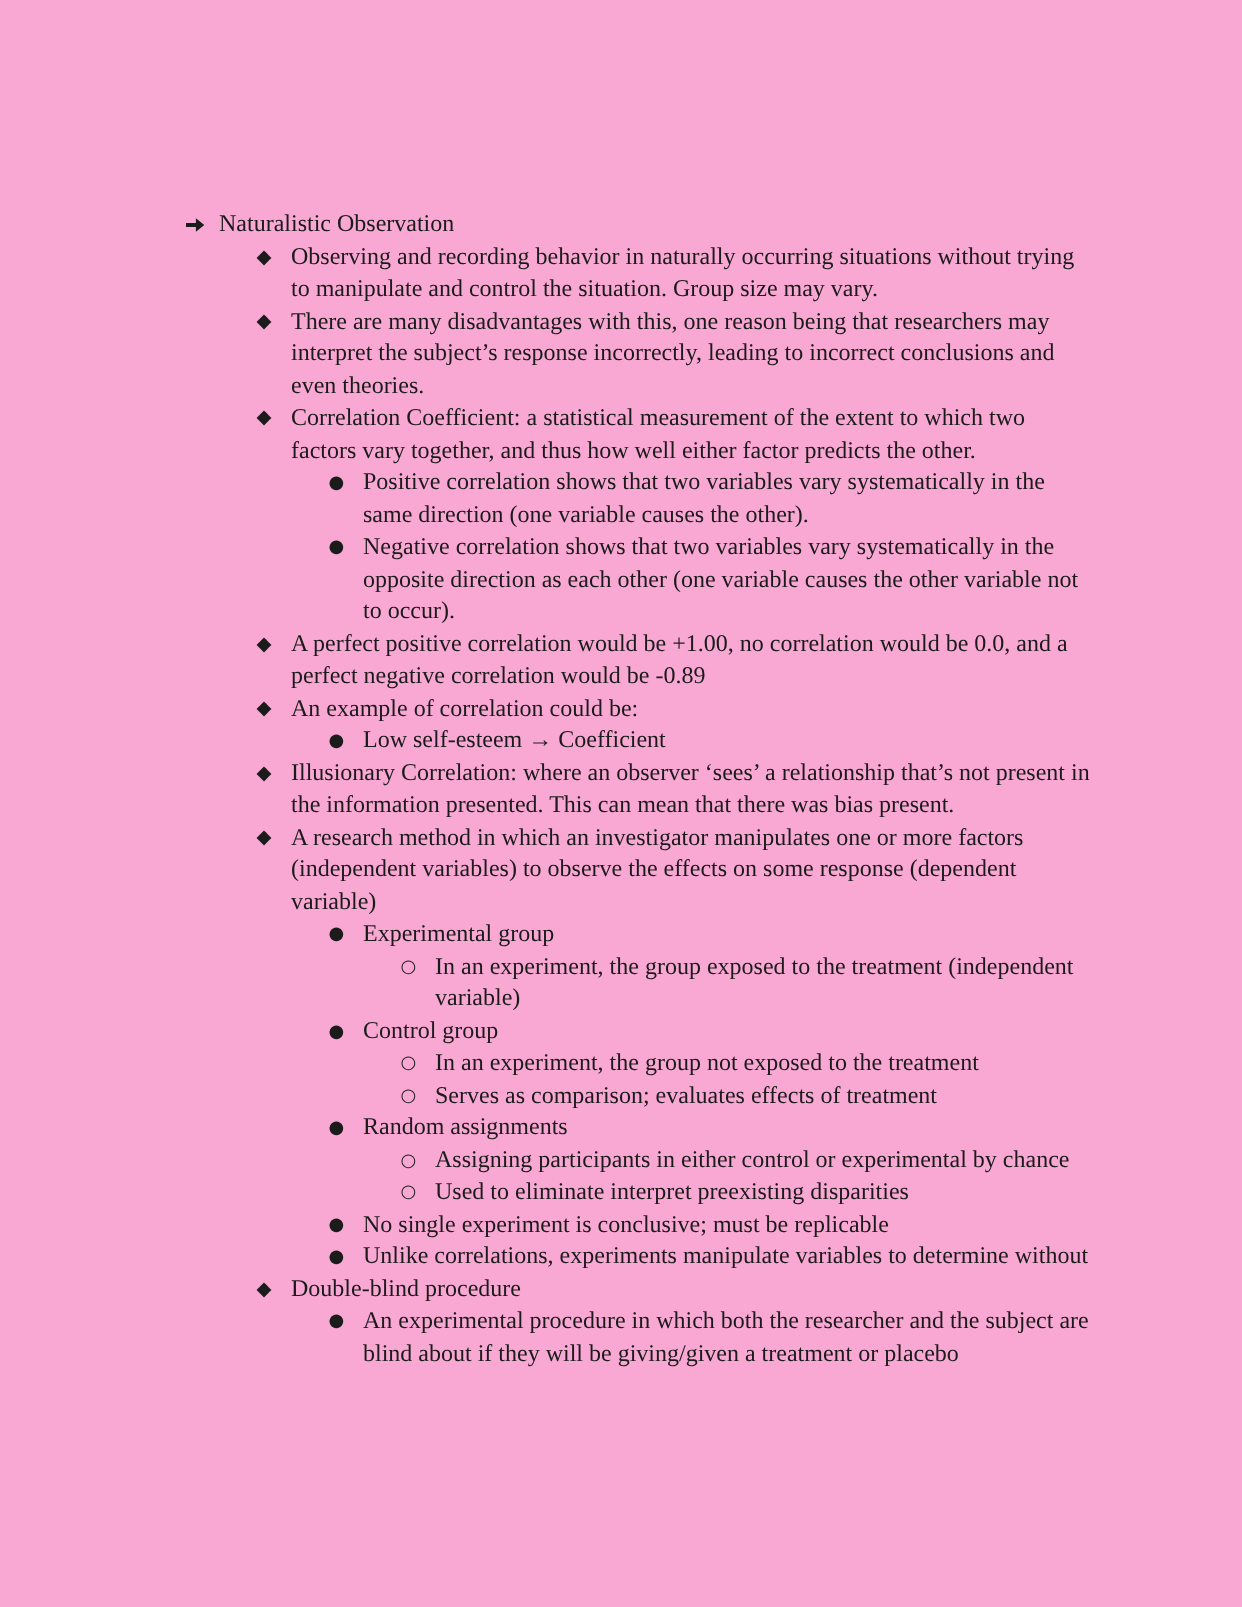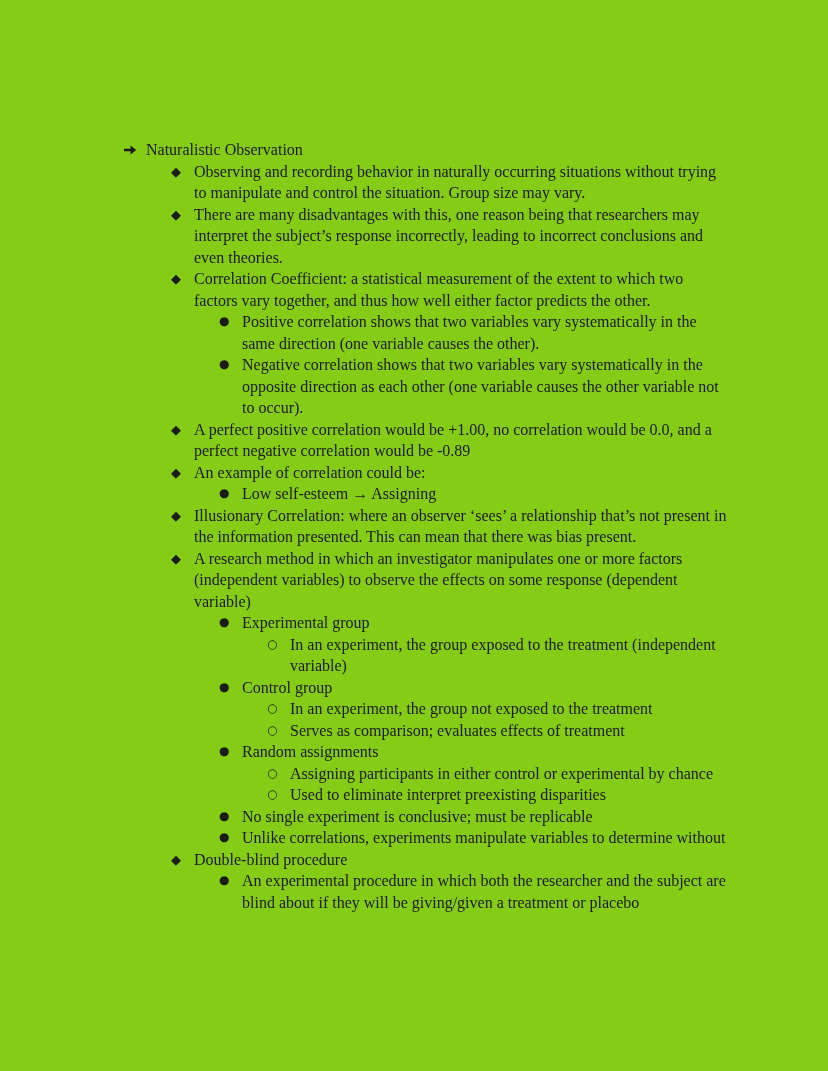--- a/index.html
+++ b/index.html
@@ -1,19 +1,19 @@
 <!DOCTYPE html>
 <html><head>
 <meta charset="utf-8">
 <style>
   html,body{margin:0;padding:0;background:#ffffff;}
   .page{
     position:relative;
     width:828px;height:1071px;
-    background:#84cc16;
+    background:#f9a8d4;
     box-sizing:border-box;
     padding:139px 99px 0 123px;
     font-family:"Liberation Serif","DejaVu Serif",serif;
     font-size:16px;
     line-height:21.5px;
     color:#1b1b1b;
     overflow:hidden;
   }
   .notes-list{width:100%;}
   .item{display:flex;align-items:flex-start;}
@@ -67,21 +67,21 @@
       <div class="item level-2">
         <span class="bullet bullet-diamond">◆</span>
         <span class="text">A perfect positive correlation would be +1.00, no correlation would be 0.0, and a perfect negative correlation would be -0.89</span>
       </div>
       <div class="item level-2">
         <span class="bullet bullet-diamond">◆</span>
         <span class="text">An example of correlation could be:</span>
       </div>
       <div class="item level-3">
         <span class="bullet bullet-disc">●</span>
-        <span class="text">Low self-esteem → Assigning</span>
+        <span class="text">Low self-esteem → Coefficient</span>
       </div>
       <div class="item level-2">
         <span class="bullet bullet-diamond">◆</span>
         <span class="text">Illusionary Correlation: where an observer ‘sees’ a relationship that’s not present in the information presented. This can mean that there was bias present.</span>
       </div>
       <div class="item level-2">
         <span class="bullet bullet-diamond">◆</span>
         <span class="text">A research method in which an investigator manipulates one or more factors (independent variables) to observe the effects on some response (dependent variable)</span>
       </div>
       <div class="item level-3">

